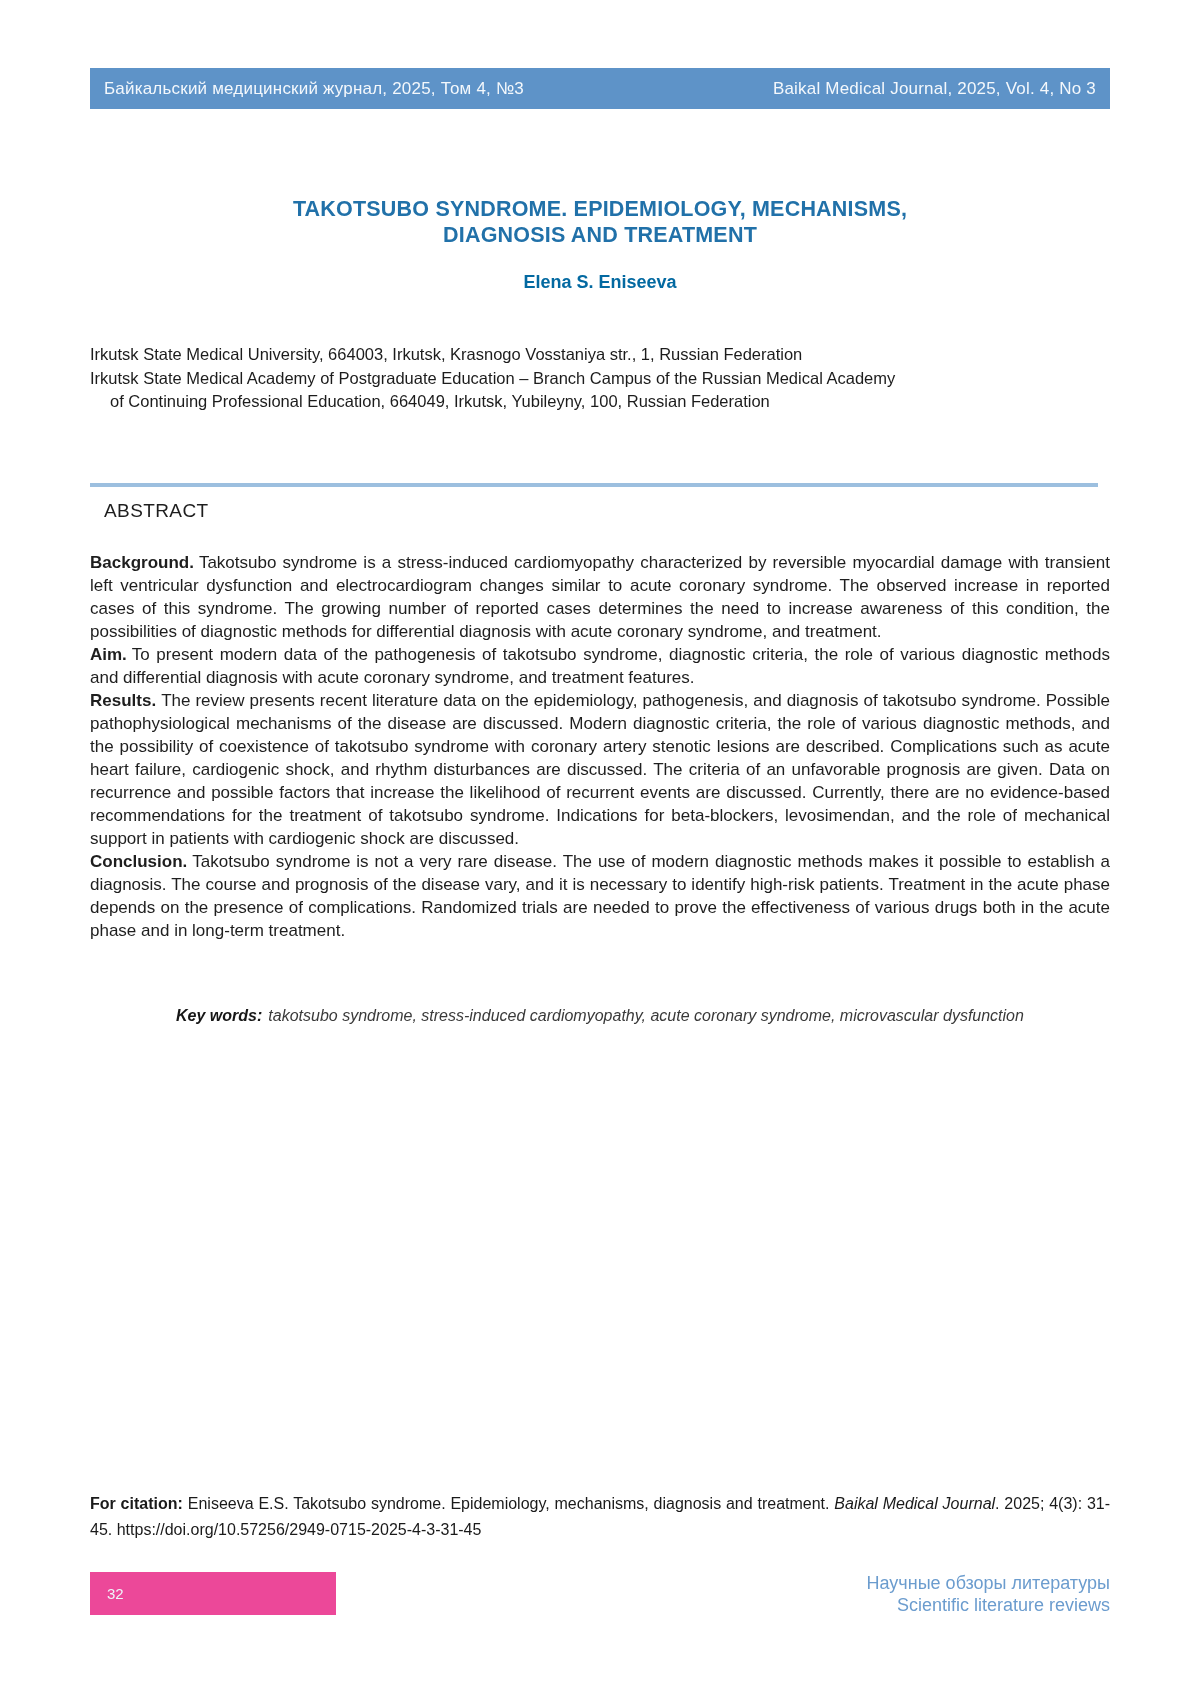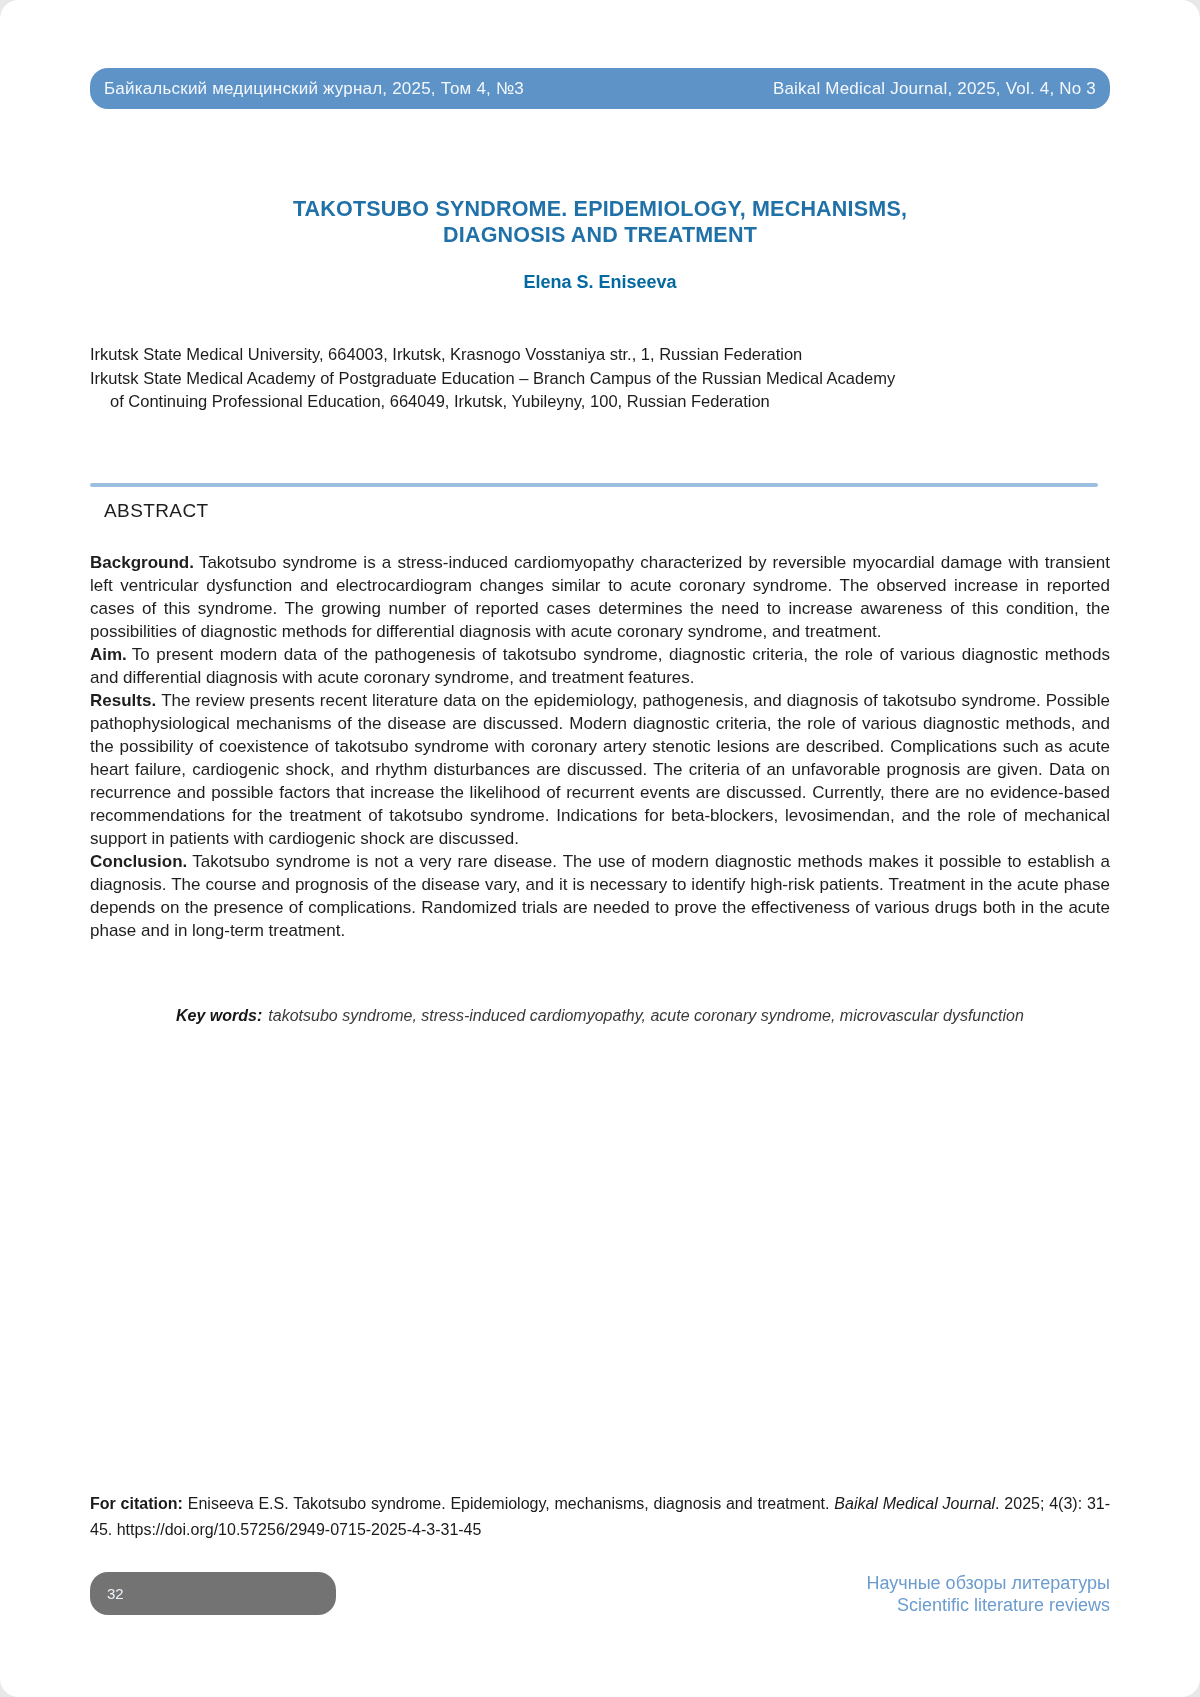--- a/index.html
+++ b/index.html
@@ -1,15 +1,15 @@
 <!DOCTYPE html>
 <html><head>
 <meta charset="utf-8">
 <style>
-  * { margin: 0; padding: 0; box-sizing: border-box; border-radius: 18px; }
+  * { margin: 0; padding: 0; box-sizing: border-box; }
   html, body { background: #e8e8e8; }
   .page {
     position: relative;
     width: 1200px;
     height: 1697px;
     margin: 0 auto;
     background: #ffffff;
     font-family: "Liberation Sans", "DejaVu Sans", sans-serif;
     color: #1c1c1c;
     overflow: hidden;
@@ -101,21 +101,21 @@
     color: #1a1a1a;
     text-align: justify;
   }
   .citation .cit-label { font-weight: bold; margin-right: 5px; }
   .citation .journal-italic { font-style: italic; }
   
   .footer-pagebox {
     position: absolute;
     left: 90px; top: 1572px;
     width: 246px; height: 43px;
-    background: #737373;
+    background: #ec4899;
     color: #eef4fa;
     font-size: 15px;
     display: flex;
     align-items: center;
     padding-left: 17px;
   }
   .footer-section {
     position: absolute;
     right: 90px; top: 1572px;
     text-align: right;

